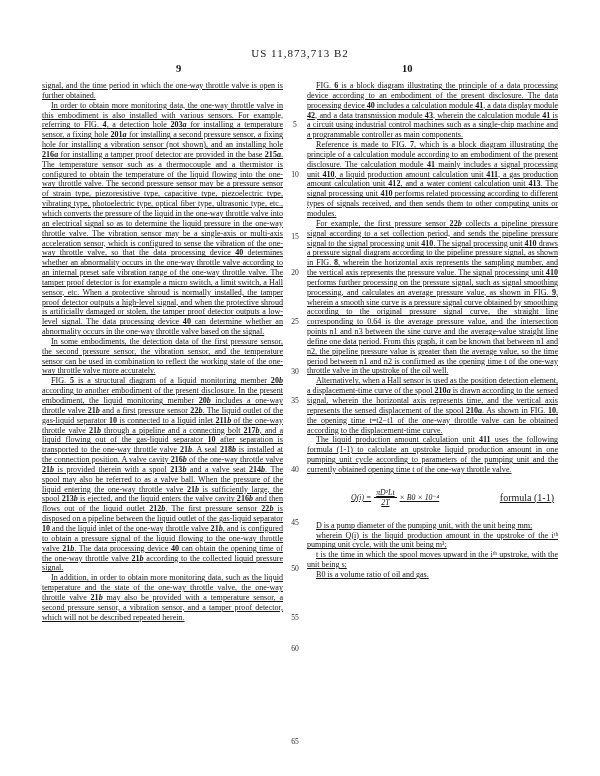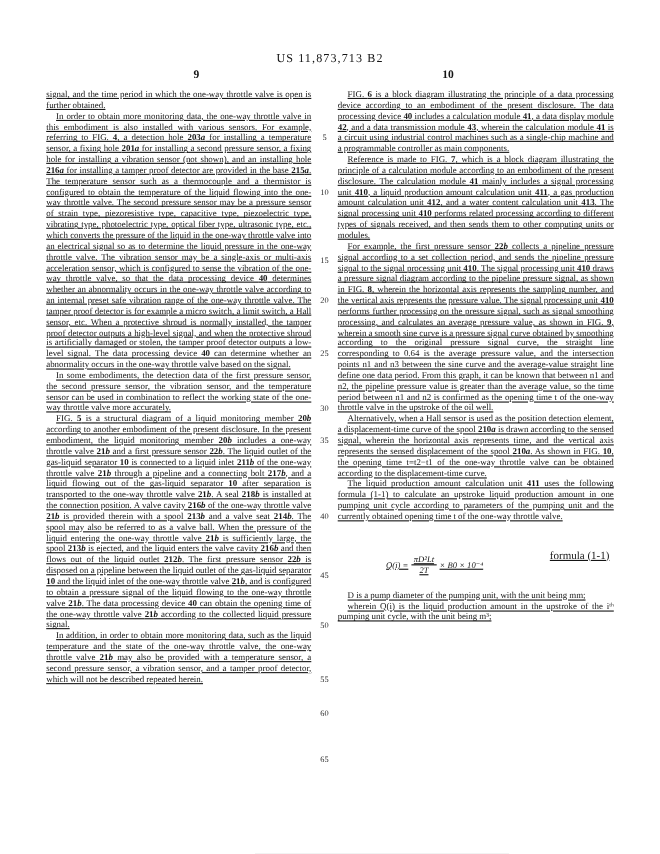--- a/index.html
+++ b/index.html
@@ -29,21 +29,21 @@
   .para{
     margin:0;text-align:justify;font-size:8.1px;line-height:9.85px;
     word-spacing:-0.1px;
   }
   .para.ind{text-indent:9px;}
   .para b i{font-style:italic;}
   .formula-row{
     display:flex;align-items:center;margin:13px 0 14px 0;font-size:7.8px;
   }
   .formula-math{
-    display:flex;align-items:center;margin-left:44px;font-style:italic;gap:3px;margin-top:16px;
+    display:flex;align-items:center;margin-left:44px;font-style:italic;gap:3px;
   }
   .frac{display:inline-flex;flex-direction:column;text-align:center;line-height:9px;}
   .frac .num{border-bottom:0.7px solid #111;padding:0 2px;}
   .formula-label{margin-left:auto;margin-right:4px;font-style:normal;font-size:10px;}
 </style>
 </head>
 <body>
 
 <div class="page">
 
@@ -69,21 +69,21 @@
         <span class="lineno" style="top: 151px; text-align: center;">15</span>
         <span class="lineno" style="top: 187.15px;">20</span>
         <span class="lineno" style="top: 236.4px;">25</span>
         <span class="lineno" style="top: 285.65px;">30</span>
         <span class="lineno" style="top: 315px;">35</span>
         <span class="lineno" style="top: 384.15px;">40</span>
         <span class="lineno" style="top: 437px;">45</span>
         <span class="lineno" style="top: 482.65px;">50</span>
         <span class="lineno" style="top: 531.9px;">55</span>
         <span class="lineno" style="top: 563px;">60</span>
-        <span class="lineno" style="top: 605px; font-family: Liberation Serif, serif;">65</span>
+        <span class="lineno" style="top: 656px; font-family: Liberation Serif, serif;">65</span>
       </div>
 
     <div class="col right">
       <div id="rightcol-top">
           <p class="para ind">FIG. <b>6</b> is a block diagram illustrating the principle of a data processing device according to an embodiment of the present disclosure. The data processing device <b>40</b> includes a calculation module <b>41</b>, a data display module <b>42</b>, and a data transmission module <b>43</b>, wherein the calculation module <b>41</b> is a circuit using industrial control machines such as a single-chip machine and a programmable controller as main components.</p>
           <p class="para ind">Reference is made to FIG. <b>7</b>, which is a block diagram illustrating the principle of a calculation module according to an embodiment of the present disclosure. The calculation module <b>41</b> mainly includes a signal processing unit <b>410</b>, a liquid production amount calculation unit <b>411</b>, a gas production amount calculation unit <b>412</b>, and a water content calculation unit <b>413</b>. The signal processing unit <b>410</b> performs related processing according to different types of signals received, and then sends them to other computing units or modules.</p>
           <p class="para ind">For example, the first pressure sensor <b>22<i>b</i></b> collects a pipeline pressure signal according to a set collection period, and sends the pipeline pressure signal to the signal processing unit <b>410</b>. The signal processing unit <b>410</b> draws a pressure signal diagram according to the pipeline pressure signal, as shown in FIG. <b>8</b>, wherein the horizontal axis represents the sampling number, and the vertical axis represents the pressure value. The signal processing unit <b>410</b> performs further processing on the pressure signal, such as signal smoothing processing, and calculates an average pressure value, as shown in FIG. <b>9</b>, wherein a smooth sine curve is a pressure signal curve obtained by smoothing according to the original pressure signal curve, the straight line corresponding to 0.64 is the average pressure value, and the intersection points n1 and n3 between the sine curve and the average-value straight line define one data period. From this graph, it can be known that between n1 and n2, the pipeline pressure value is greater than the average value, so the time period between n1 and n2 is confirmed as the opening time t of the one-way throttle valve in the upstroke of the oil well.</p>
           <p class="para ind">Alternatively, when a Hall sensor is used as the position detection element, a displacement-time curve of the spool <b>210<i>a</i></b> is drawn according to the sensed signal, wherein the horizontal axis represents time, and the vertical axis represents the sensed displacement of the spool <b>210<i>a</i></b>. As shown in FIG. <b>10</b>, the opening time t=t2−t1 of the one-way throttle valve can be obtained according to the displacement-time curve.</p>
           <p class="para ind">The liquid production amount calculation unit <b>411</b> uses the following formula (1-1) to calculate an upstroke liquid production amount in one pumping unit cycle according to parameters of the pumping unit and the currently obtained opening time t of the one-way throttle valve.</p>
         </div>
@@ -96,17 +96,19 @@
             <span class="den">2T</span>
           </span>
           <span>× B0 × 10⁻⁴</span>
         </div>
         <div class="formula-label">formula (1-1)</div>
       </div>
 
       <div id="rightcol-bottom">
           <p class="para ind">D is a pump diameter of the pumping unit, with the unit being mm;</p>
           <p class="para ind">wherein Q(i) is the liquid production amount in the upstroke of the iᵗʰ pumping unit cycle, with the unit being m³;</p>
+          <p class="para ind">t is the time in which the spool moves upward in the iᵗʰ upstroke, with the unit being s;</p>
+          <p class="para ind">B0 is a volume ratio of oil and gas.</p>
         </div>
     </div>
 
   </div>
 </div>
 
 </body></html>

